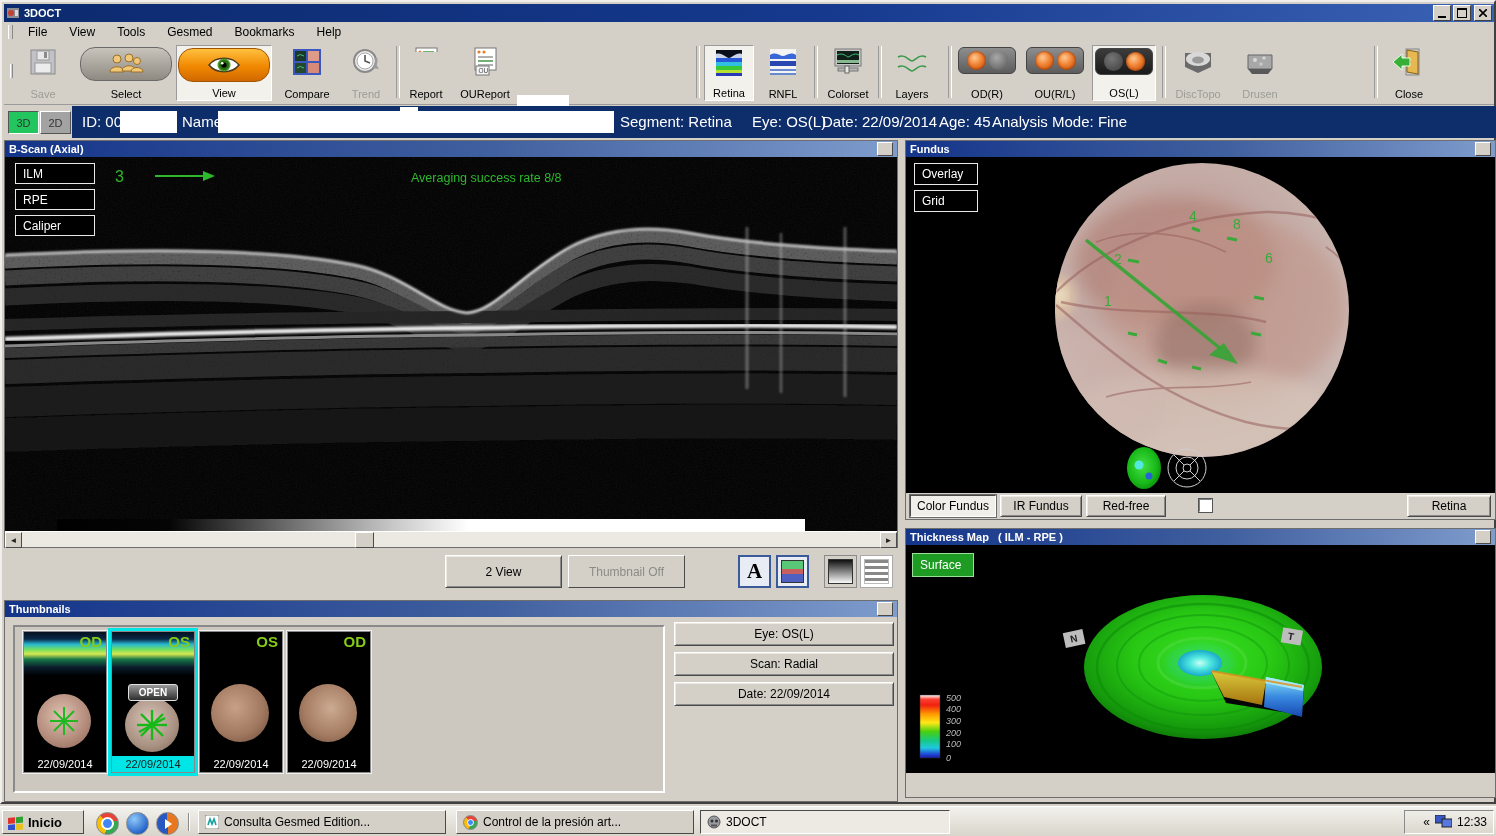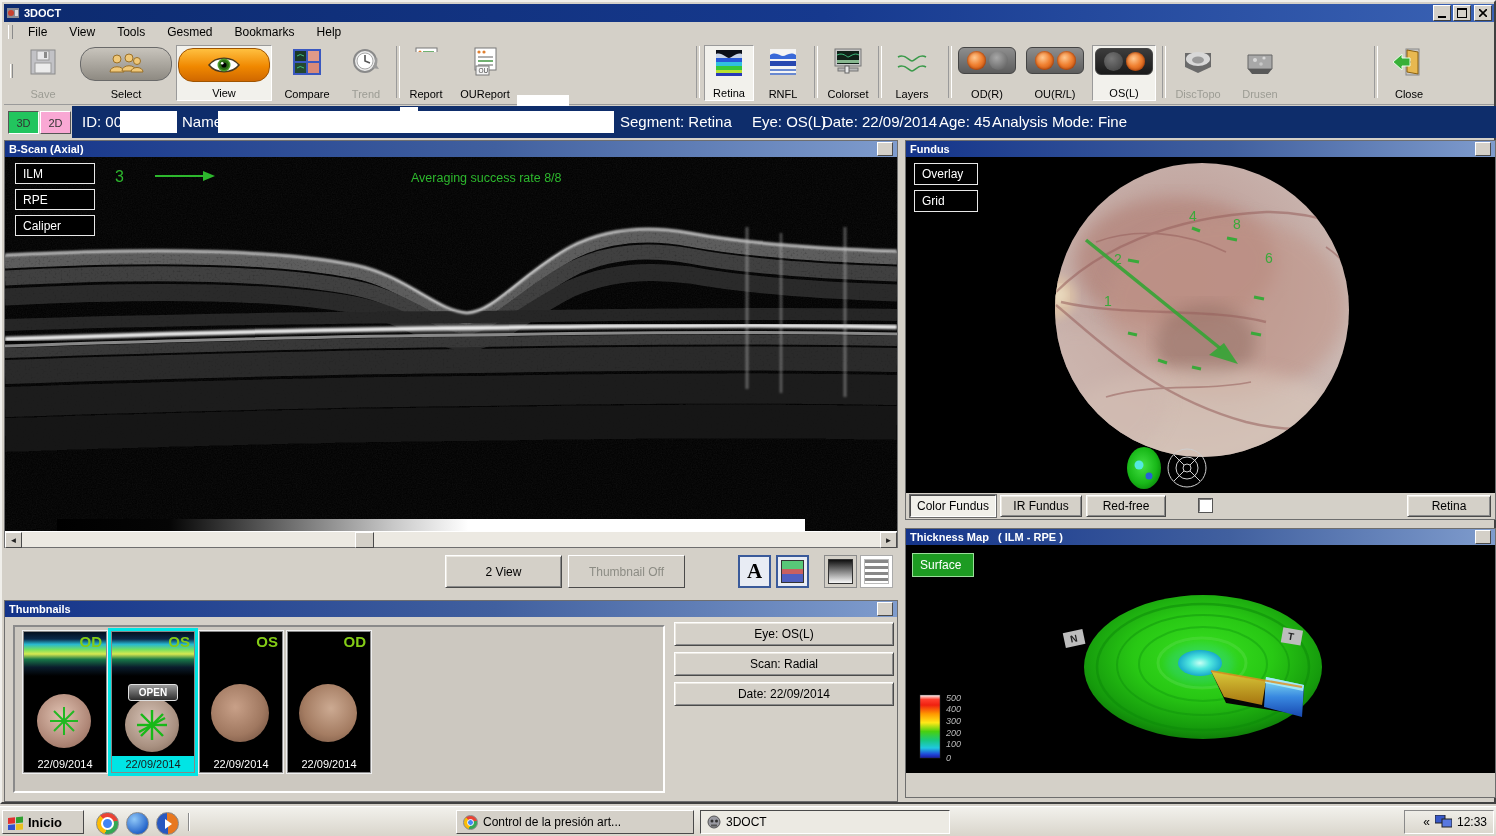--- a/index.html
+++ b/index.html
@@ -23,21 +23,21 @@
   .bigbtn.gray{background:linear-gradient(180deg,#c8c4bc,#8e8a82);border:1px solid #6a6a6a;}
   .bigbtn.orange{background:linear-gradient(180deg,#ffc040,#f08800 55%,#d06800);border:1px solid #a05400;}
   .eyebtn{width:58px;height:27px;border-radius:6px;background:linear-gradient(180deg,#8e8e8e,#5c5c5c);border:1px solid #444;display:flex;align-items:center;justify-content:space-around;padding:0 6px;box-sizing:border-box;}
   .eyebtn.dark{background:linear-gradient(180deg,#3c3c3c,#1a1a1a);}
   .eyeball{width:19px;height:19px;border-radius:50%;}
   .eyeball.orange{background:radial-gradient(circle at 40% 35%,#ffc890 0%,#f08030 45%,#b84808 100%);box-shadow:inset 0 0 3px #802800;}
   .eyeball.gray{background:radial-gradient(circle at 40% 35%,#a8a8a8,#6e6e6e 70%,#545454);}
   
   .infobar{position:absolute;left:70px;top:104px;width:1426px;height:32px;background:#0e2d6b;color:#fff;}
   .ifield{position:absolute;top:0;height:32px;line-height:32px;font-size:15px;color:#fff;}
-  .tab2{position:absolute;background:#f9a8d4;border:1px solid;border-color:#fff #555 #555 #fff;font-size:11px;display:flex;align-items:center;justify-content:center;color:#333;}
+  .tab2{position:absolute;background:#a3a3a3;border:1px solid;border-color:#fff #555 #555 #fff;font-size:11px;display:flex;align-items:center;justify-content:center;color:#333;}
   .tab2.on{background:#22c55e;border-color:#555 #fff #fff #555;}
   .redact{position:absolute;background:#fff;}
   
   .panel{position:absolute;background:#d4d0c8;border:1px solid #6e6e6e;box-sizing:border-box;}
   .phead{height:16px;background:linear-gradient(90deg,#14348a 0%,#41609f 55%,#7f9ccd 100%);color:#fff;font-weight:bold;font-size:11px;display:flex;align-items:center;padding:0 4px;box-sizing:border-box;}
   .pbtn{width:14px;height:12px;background:#d4d0c8;border:1px solid;border-color:#fff #4a4a4a #4a4a4a #fff;margin-left:auto;}
   .pbody{position:relative;background:#000;overflow:hidden;}
   .blk{position:absolute;background:#000;border:1px solid #e8e8e8;color:#fff;font-size:12px;display:flex;align-items:center;padding-left:7px;box-sizing:border-box;}
   .greenbtn{position:absolute;background:#1d9b22;border:1px solid #9adf9a;color:#fff;font-size:12px;display:flex;align-items:center;padding-left:7px;box-sizing:border-box;}
   .btn{background:#d4d0c8;border:1px solid;border-color:#fff #4a4a4a #4a4a4a #fff;box-shadow:inset 1px 1px 0 #ece9e2,inset -1px -1px 0 #8a8a8a;font-size:12px;color:#000;display:flex;align-items:center;justify-content:center;box-sizing:border-box;}
@@ -685,20 +685,27 @@
     </div>
     <span class="qicon" style="left:96px;background:conic-gradient(from -45deg,#ea4335 0 33%,#34a853 33% 66%,#fbbc05 66% 100%);border:1px solid #888;display:flex;align-items:center;justify-content:center;">
         <span style="width:9px;height:9px;border-radius:50%;background:#4285f4;border:2px solid #fff;"></span>
       </span>
     <span class="qicon" style="left:126px;background:radial-gradient(circle at 35% 30%,#90c8f8,#2060c8 75%);border:1px solid #888;"></span>
     <span class="qicon" style="left:156px;background:conic-gradient(#e87820 0 50%,#2858c0 50% 100%);border:1px solid #888;display:flex;align-items:center;justify-content:center;">
         <span style="width:0;height:0;border-left:7px solid #fff;border-top:5px solid transparent;border-bottom:5px solid transparent;margin-left:2px;"></span>
       </span>
     <span class="abs" style="left:188px;top:6px;width:2px;height:18px;border-left:1px solid #8a8a8a;border-right:1px solid #fff;"></span>
 
+    <div class="taskitem" style="left:198px;width:248px;">
+      <svg width="14" height="14">
+          <rect width="14" height="14" rx="2" fill="#fff" stroke="#888"></rect>
+          <path d="M3,10 L5,4 L7,9 L9,4 L11,10" stroke="#18a0a0" stroke-width="1.6" fill="none"></path>
+        </svg>
+      <span>Consulta Gesmed Edition...</span>
+    </div>
     <div class="taskitem" style="left:456px;width:238px;">
       <span style="width:13px;height:13px;border-radius:50%;background:conic-gradient(from -45deg,#ea4335 0 33%,#34a853 33% 66%,#fbbc05 66% 100%);border:1px solid #888;display:inline-flex;align-items:center;justify-content:center;flex:none;">
           <span style="width:5px;height:5px;border-radius:50%;background:#4285f4;border:1px solid #fff;"></span>
         </span>
       <span>Control de la presión art...</span>
     </div>
     <div class="taskitem active" style="left:700px;width:250px;">
       <svg width="14" height="14">
           <circle cx="7" cy="7" r="6" fill="#9a9aa2" stroke="#555"></circle>
           <circle cx="5" cy="6" r="1.5" fill="#333"></circle>

